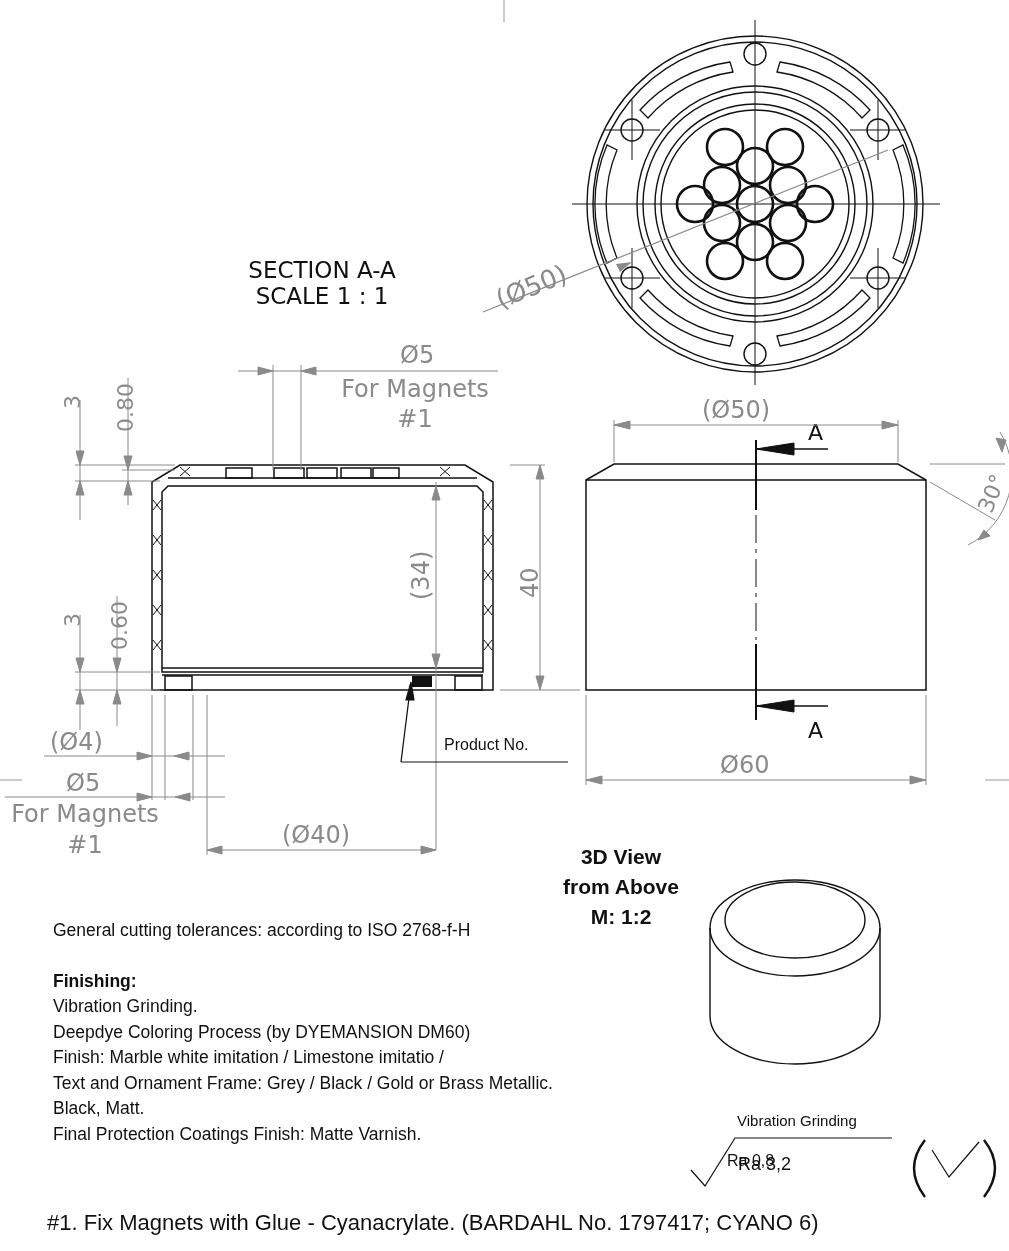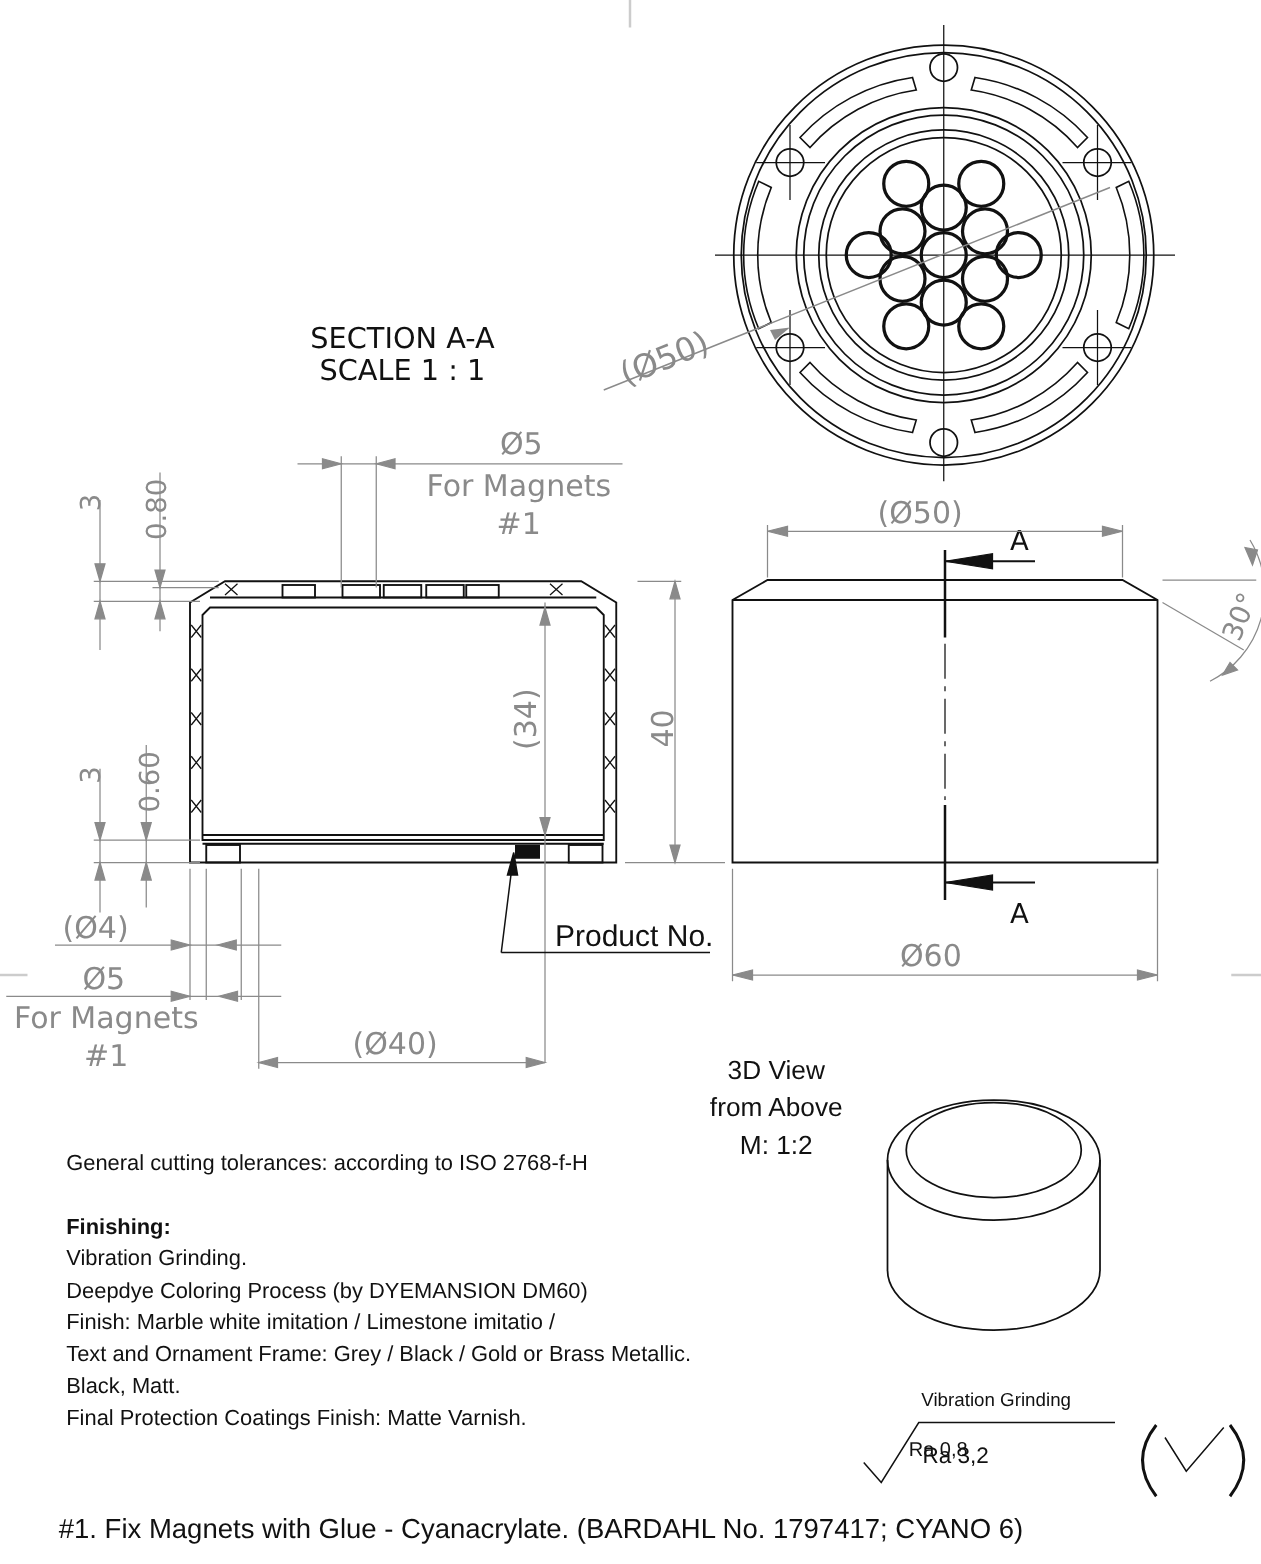--- a/index.html
+++ b/index.html
@@ -4,25 +4,25 @@
 <style>
   html, body { margin: 0; padding: 0; background: #ffffff; }
   body { width: 1009px; height: 1251px; position: relative; overflow: hidden; font-family: "Liberation Sans", sans-serif; color: #111; }
   svg.drawing { position: absolute; left: 0; top: 0; }
   .dim { font-family: "DejaVu Sans", sans-serif; fill: #8a8a8a; }
   .title-txt { font-family: "DejaVu Sans", sans-serif; fill: #111; }
   .notes { position: absolute; left: 53px; top: 893px; width: 620px; font-size: 17.5px; line-height: 25.5px; color: #111; }
   .notes .bold { font-weight: bold; }
   .notes .gap { height: 25px; }
   .footer-note { position: absolute; left: 47px; top: 1210px; font-size: 22px; color: #111; white-space: nowrap; }
-  .view3d-label { position: absolute; left: 548px; top: 842px; width: 146px; text-align: center; font-weight: normal; font-size: 21px; line-height: 30px; color: #111; }
+  .view3d-label { position: absolute; left: 548px; top: 842px; width: 146px; text-align: center; font-weight: bold; font-size: 21px; line-height: 30px; color: #111; }
   .ra-title { position: absolute; left: 737px; top: 1112px; font-size: 15px; color: #111; }
   .ra1 { position: absolute; left: 738px; top: 1138px; font-size: 18px; color: #111; margin-top: 16px; }
   .ra2 { position: absolute; left: 727px; top: 1152px; font-size: 16px; color: #111; }
-  .product-no { position: absolute; left: 444px; top: 736px; font-size: 24px; color: #111; }
+  .product-no { position: absolute; left: 444px; top: 736px; font-size: 16px; color: #111; }
 </style>
 </head>
 <body>
 
 <svg class="drawing" width="1009" height="1251" viewBox="0 0 1009 1251">
 
   <line x1="504" y1="0" x2="504" y2="22" stroke="#ccc" stroke-width="2"></line>
   <line x1="0" y1="780" x2="22" y2="780" stroke="#ccc" stroke-width="2"></line>
   <line x1="985" y1="780" x2="1009" y2="780" stroke="#ccc" stroke-width="2"></line>
 

